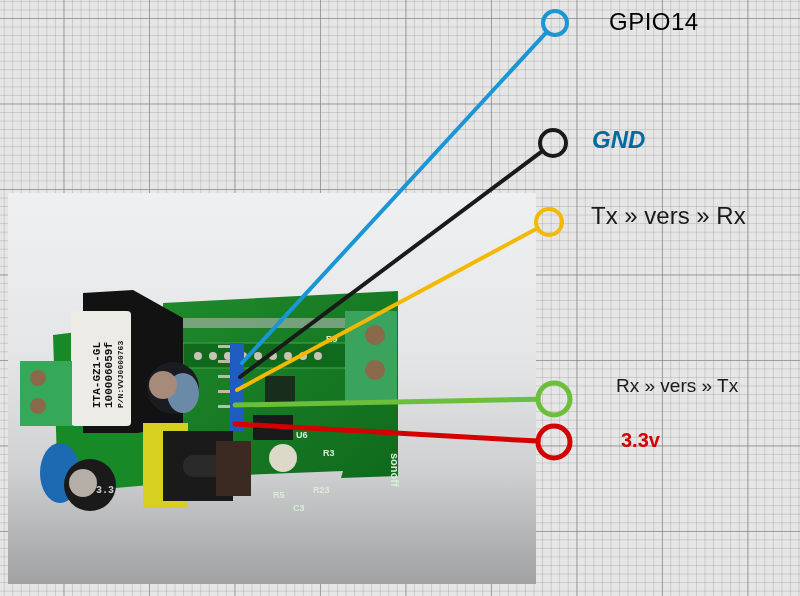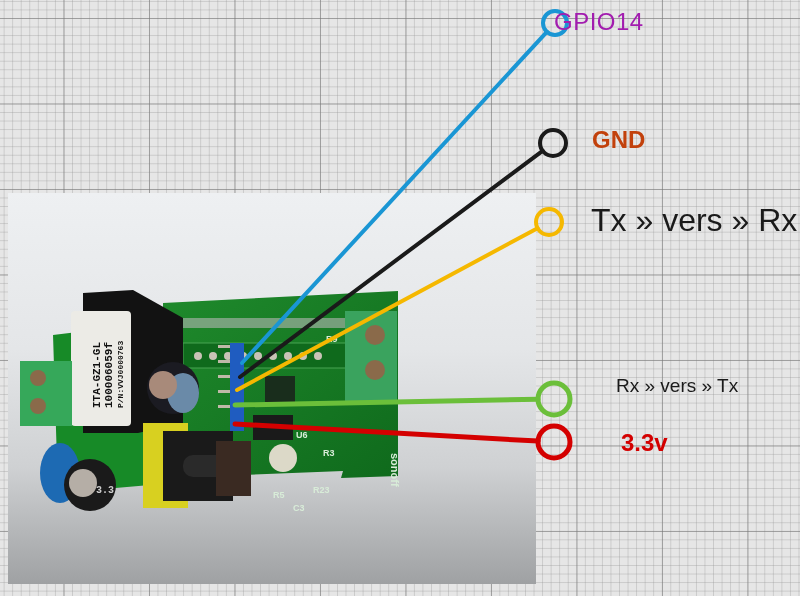--- a/index.html
+++ b/index.html
@@ -16,25 +16,25 @@
     font-family: "Liberation Sans", sans-serif;
   }
   #photo {
     position: absolute; left: 8px; top: 193px; width: 528px; height: 391px;
     background: linear-gradient(180deg, #eef0f2 0%, #e4e6e8 40%, #cfd1d3 70%, #9fa1a3 100%);
     overflow: hidden;
     font-weight: bold;
   }
   #scene { position: absolute; left: 0; top: 0; }
   .label { position: absolute; white-space: nowrap; }
-  #lbl-gpio { left: 554px; top: 8px; font-size: 24px; color: #a21caf; letter-spacing: 0.5px; }
-  #lbl-gnd  { left: 592px; top: 126px; font-size: 24px; font-weight: bold; color: #c2410c; }
-  #lbl-tx   { left: 591px; top: 202px; font-size: 32px; color: #1a1a1a; }
+  #lbl-gpio { left: 609px; top: 8px; font-size: 24px; color: #000000; letter-spacing: 0.5px; }
+  #lbl-gnd  { left: 592px; top: 126px; font-size: 24px; font-weight: bold; color: #0369a1; font-style: italic; }
+  #lbl-tx   { left: 591px; top: 202px; font-size: 24px; color: #1a1a1a; }
   #lbl-rx   { left: 616px; top: 375px; font-size: 19px; color: #1a1a1a; }
-  #lbl-33   { left: 621px; top: 429px; font-size: 24px; font-weight: bold; color: #d40000; }
+  #lbl-33   { left: 621px; top: 429px; font-size: 20px; font-weight: bold; color: #d40000; }
 </style>
 </head>
 <body>
 
 <div id="photo">
   <svg width="528" height="391" viewBox="0 0 528 391">
     <defs>
       <linearGradient id="pcb" x1="0" y1="0" x2="1" y2="1">
         <stop offset="0" stop-color="#1f8a2c"></stop>
           <stop offset="1" stop-color="#0f6a1c"></stop>

